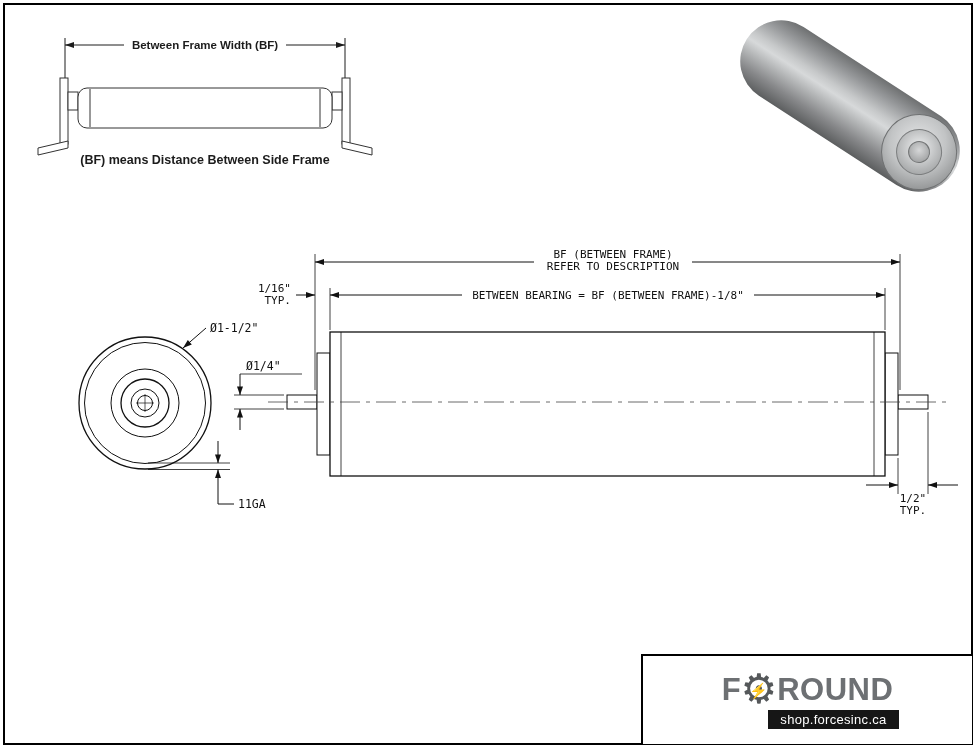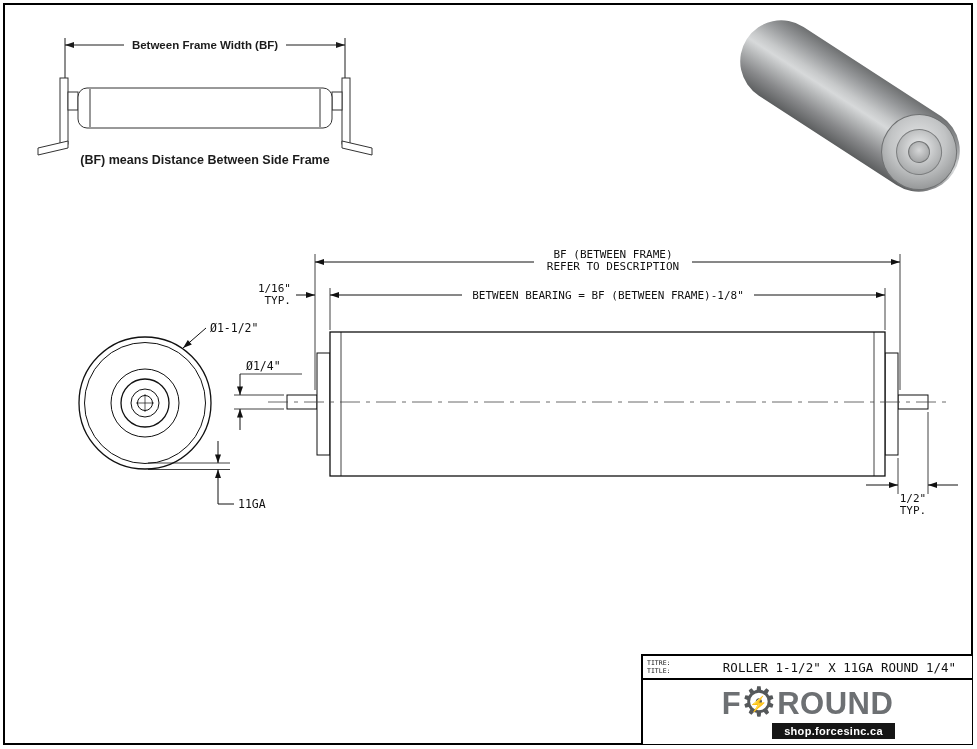--- a/index.html
+++ b/index.html
@@ -32,21 +32,21 @@
   .tb-labels{width:60px;padding-left:4px;display:flex;flex-direction:column;justify-content:center;gap:1px;}
   .tb-labels span{font-size:6.5px;line-height:1;color:#111;}
   .tb-title{flex:1;text-align:center;font-size:12.5px;color:#111;white-space:nowrap;}
   .tb-logo{flex:1;display:flex;flex-direction:column;align-items:center;justify-content:center;}
   .brand{display:flex;align-items:center;font-family:"Liberation Sans",sans-serif;font-weight:bold;
        font-size:31px;color:#6d7073;letter-spacing:.5px;line-height:1;}
   .gear-wrap{position:relative;width:34px;height:36px;margin:0 1px;}
   .gear{position:absolute;left:50%;top:50%;transform:translate(-50%,-52%);font-size:41px;color:#55585a;font-weight:normal;line-height:1;}
   .bolt{position:absolute;left:50%;top:50%;transform:translate(-50%,-50%);font-size:15px;color:#f0a400;line-height:1;}
   .brand-bar{margin-top:2px;background:#161616;color:#fff;font-family:"Liberation Sans",sans-serif;
-       font-weight:bold;font-size:11px;padding:2px 12px;letter-spacing:.3px;transform:translateX(26px);white-space:nowrap;}
+       font-weight:normal;font-size:13px;padding:2px 12px;letter-spacing:.3px;transform:translateX(26px);white-space:nowrap;}
 </style>
 </head>
 <body>
 
 <div class="screen">
   <div class="page-border"></div>
 
   <svg style="left:20px;top:22px;" width="360" height="160" viewBox="0 0 360 160">
     <g stroke="#1c1c1c" stroke-width="1" fill="none">
 
@@ -176,27 +176,20 @@
       <line x1="866" y1="245" x2="898" y2="245"></line>
       <polygon points="898,245 889,242 889,248" fill="#111" stroke="none"></polygon>
       <line x1="928" y1="245" x2="958" y2="245"></line>
       <polygon points="928,245 937,242 937,248" fill="#111" stroke="none"></polygon>
       <text x="913" y="262" text-anchor="middle" class="dt" stroke="none">1/2"</text>
       <text x="913" y="274" text-anchor="middle" class="dt" stroke="none">TYP.</text>
     </g>
   </svg>
 
   <div class="title-block">
-    <div class="tb-row1">
-      <div class="tb-labels">
-        <span>TITRE:</span>
-        <span>TITLE:</span>
-      </div>
-      <div class="tb-title">ROLLER 1-1/2" X 11GA ROUND 1/4"</div>
-    </div>
     <div class="tb-logo">
       <div class="brand">
         <span>F</span>
         <span class="gear-wrap">
           <span class="gear">⚙</span>
           <span class="bolt">⚡</span>
         </span>
         <span>ROUND</span>
       </div>
       <div class="brand-bar">shop.forcesinc.ca</div>

